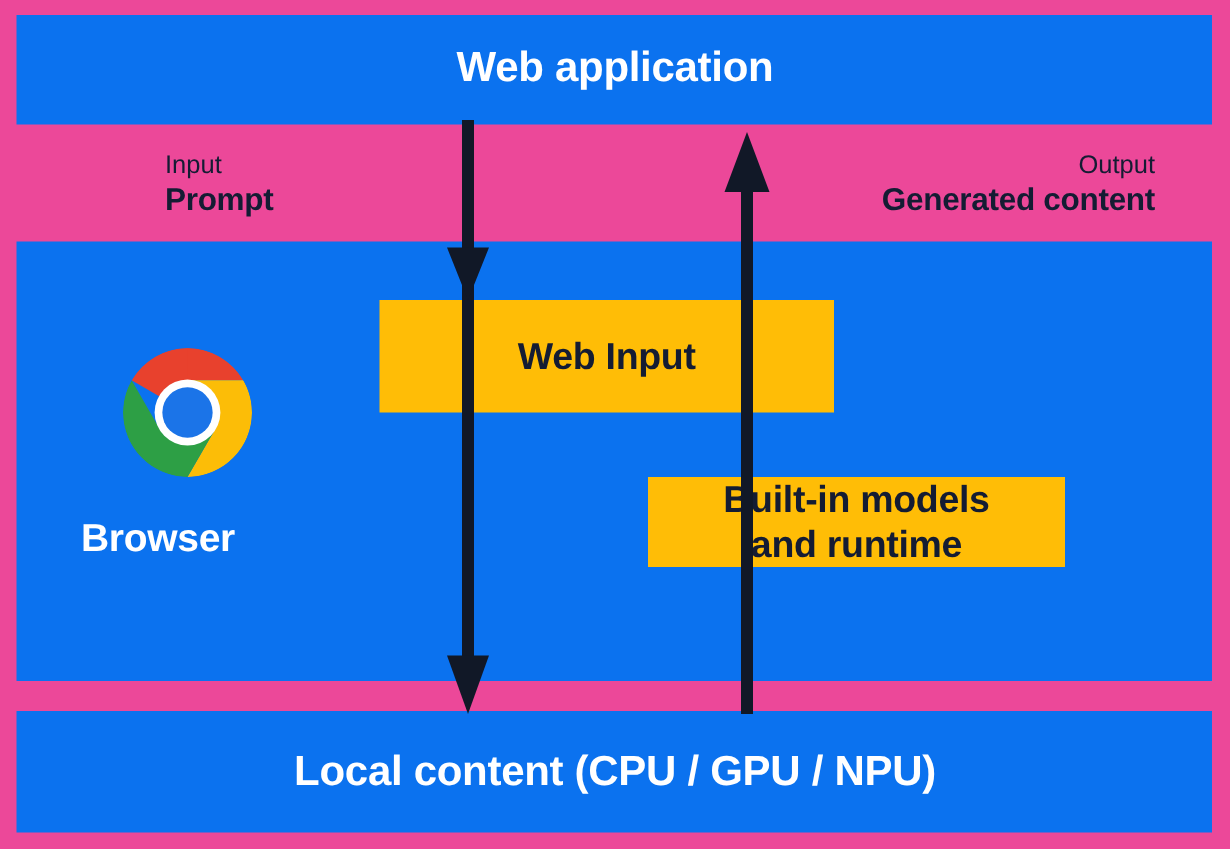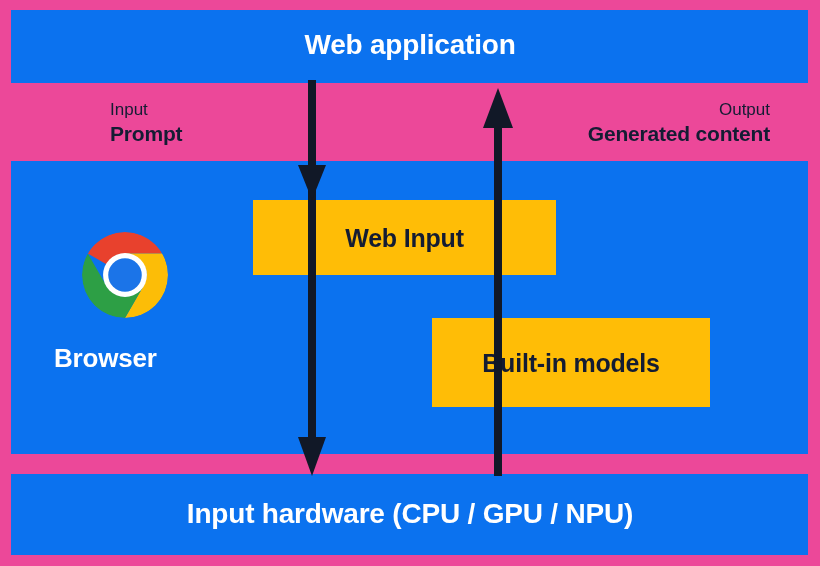--- a/index.html
+++ b/index.html
@@ -93,21 +93,21 @@
     left: 253px;
     top: 200px;
     width: 303px;
     height: 75px;
     font-size: 25px;
   }
   #builtin-models-box {
     left: 432px;
     top: 318px;
     width: 278px;
-    height: 89px;
+    height: 60px;
     font-size: 25px;
     padding: 0 10px;
     box-sizing: border-box;
   }
   .box-line { display: block; }
 
   
   #chrome-logo {
     position: absolute;
     left: 82px;
@@ -169,25 +169,26 @@
 
   <div id="browser-label">Browser</div>
 
   <div id="web-apis-box" class="yellow-box">
     <span class="box-line">Web Input</span>
   </div>
 
   <div id="builtin-models-box" class="yellow-box">
     <span>
       <span class="box-line">Built-in models</span>
+      <span class="box-line">and runtime</span>
     </span>
   </div>
 
   <div id="band-bottom" class="band"></div>
-  <div id="local-hardware-label" class="band-label">Input hardware (CPU / GPU / NPU)</div>
+  <div id="local-hardware-label" class="band-label">Local content (CPU / GPU / NPU)</div>
 
   <svg id="arrow-down" class="arrow" viewBox="0 0 52 396">
 
     <rect x="22" y="0" width="8" height="360" fill="#111827"></rect>
 
     <polygon points="12,85 40,85 26,120" fill="#111827"></polygon>
 
     <polygon points="12,357 40,357 26,396" fill="#111827"></polygon>
   </svg>
 

